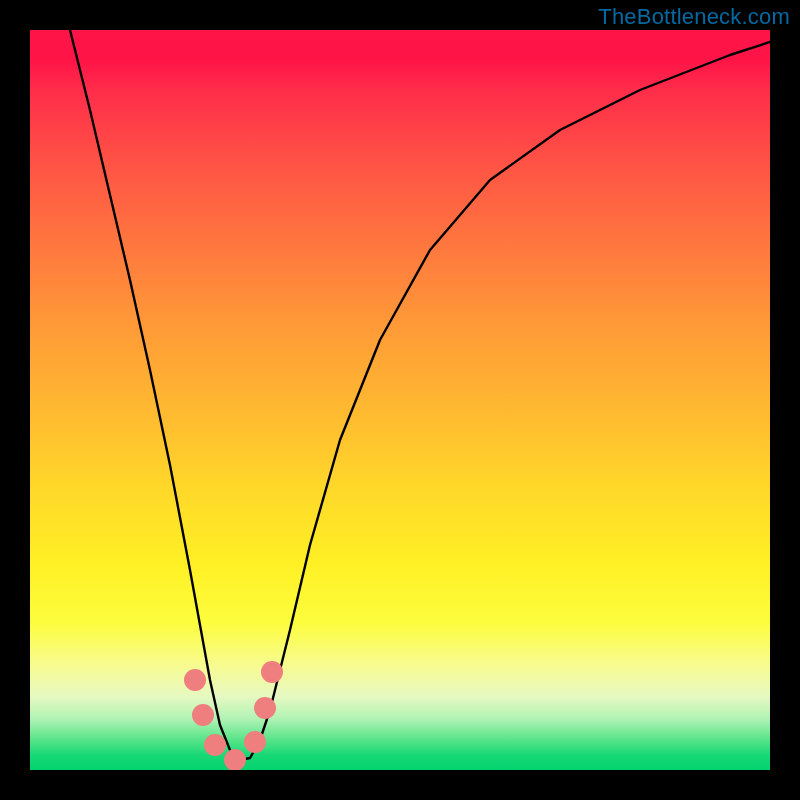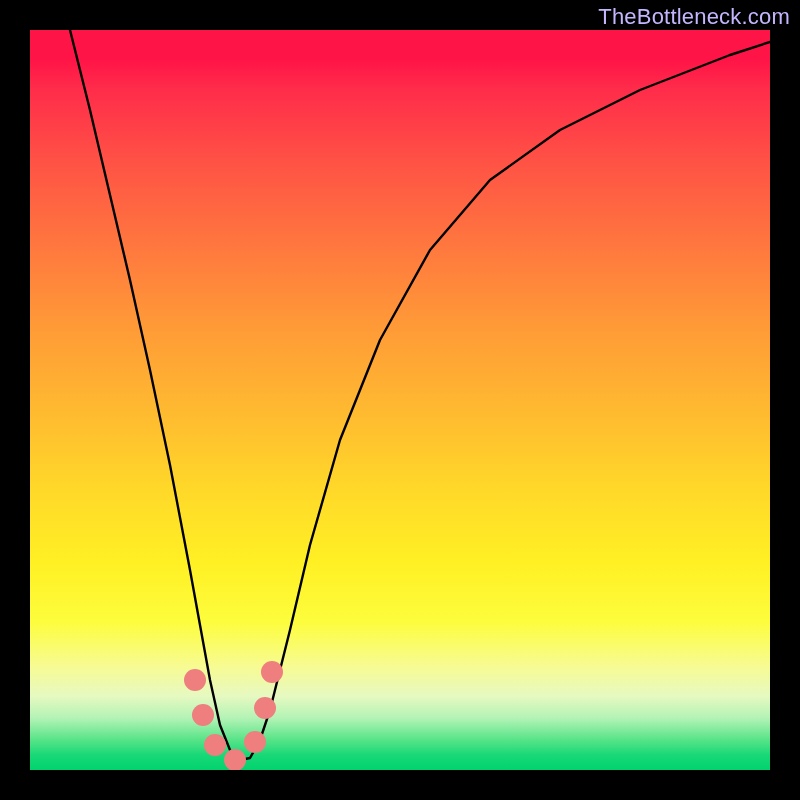--- a/index.html
+++ b/index.html
@@ -40,21 +40,21 @@
       #b3f3b5 93%,
       #55e387 96%,
       #18d877 98%,
       #01d36e 100%
     );
   }
   .watermark {
     position: absolute;
     top: 4px;
     right: 10px;
-    color: #c4b5fd;
+    color: #0369a1;
     font-size: 22px;
     letter-spacing: 0.2px;
     user-select: none;
   }
   svg.curve {
     position: absolute;
     left: 0;
     top: 0;
     width: 740px;
     height: 740px;

